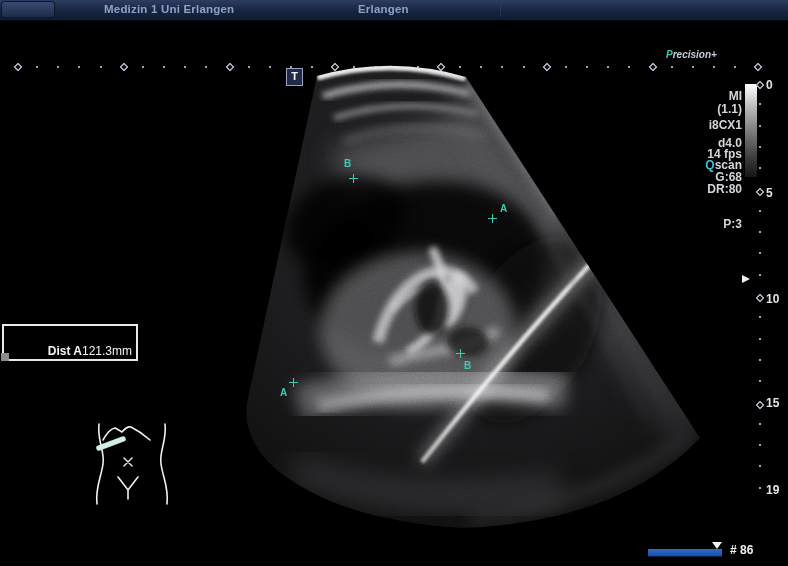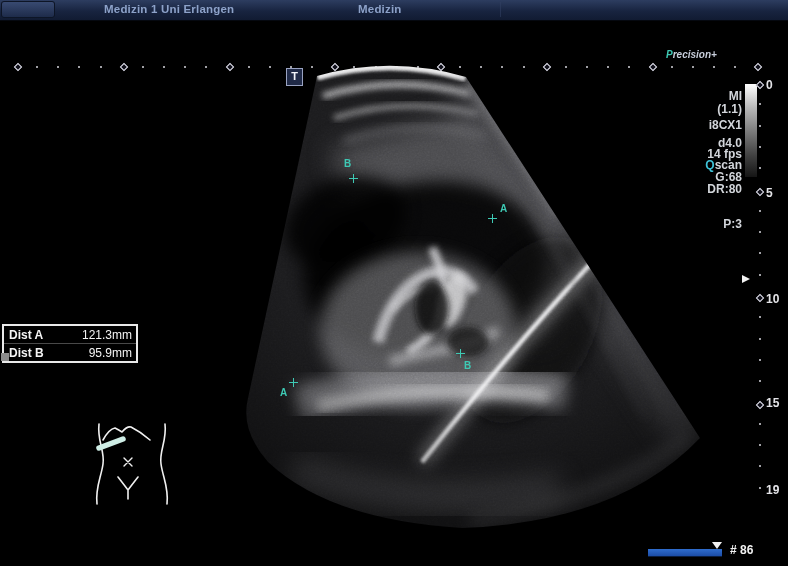--- a/index.html
+++ b/index.html
@@ -35,21 +35,21 @@
     border-top:4px solid transparent;border-bottom:4px solid transparent;border-left:8px solid #f2f2f2;}
   
   .gbar{position:absolute;left:745px;top:84px;width:12px;height:93px;
     background:linear-gradient(#ffffff,#b9b9b9 25%,#7e7e7e 50%,#3f3f3f 78%,#151515);}
   
   .tmark{position:absolute;left:286px;top:68px;width:15px;height:16px;background:#202a47;
     border:1px solid #9aa3c2;color:#f2f4fa;font-size:11px;font-weight:bold;text-align:center;line-height:15px;}
   
   .measure{position:absolute;left:2px;top:324px;width:132px;background:#000;
     border:2px solid #e9e9e9;z-index:6;}
-  .mrow{display:flex;justify-content:space-between;align-items:center;height:17px;padding:0 4px 0 5px;}
+  .mrow{display:flex;justify-content:flex-end;align-items:center;height:17px;padding:0 4px 0 5px;margin-top:16px;}
   .mrow + .mrow{border-top:1px solid #494949;}
   .mrow .ml{color:#f4f4f4;font-size:12px;font-weight:bold;}
   .mrow .mv{color:#f4f4f4;font-size:12px;font-weight:normal;}
   .mhandle{position:absolute;left:1px;top:353px;width:8px;height:8px;background:#8b8b8b;z-index:7;}
   
   .cross{position:absolute;width:9px;height:9px;z-index:5;}
   .cross::before{content:"";position:absolute;left:4px;top:0;width:1px;height:9px;background:var(--accent-cyan);}
   .cross::after{content:"";position:absolute;left:0;top:4px;width:9px;height:1px;background:var(--accent-cyan);}
   .clab{position:absolute;color:var(--accent-cyan);font-size:10px;font-weight:bold;line-height:10px;z-index:5;}
   
@@ -64,21 +64,21 @@
 </style>
 </head>
 <body>
 
 <div class="screen">
 
   <div class="titlebar">
     <div class="tb-btn"></div>
     <div class="tb-div"></div>
     <span class="tb-text tb-inst">Medizin 1 Uni Erlangen</span>
-    <span class="tb-text tb-preset">Medizin</span>
+    <span class="tb-text tb-preset">Erlangen</span>
   </div>
 
   <svg class="uslayer" width="788" height="566" viewBox="0 0 788 566">
     <defs>
       <clipPath id="fan">
         <path d="M317,76 Q391,55 466,77 L700,438 Q620,522 462,528 Q330,520 268,462 Q240,430 248,398 Z"></path>
       </clipPath>
       <filter id="f1" x="-40%" y="-40%" width="180%" height="180%">
           <feGaussianBlur stdDeviation="1.5"></feGaussianBlur>
         </filter>
@@ -231,24 +231,20 @@
   <div class="depth-num" style="top:293px">10</div>
   <div class="depth-num" style="top:397px">15</div>
   <div class="depth-num" style="top:484px">19</div>
   <div class="focus-arrow"></div>
 
   <div class="measure">
     <div class="mrow">
       <span class="ml">Dist A</span>
       <span class="mv"><span>121.3</span><span>mm</span></span>
     </div>
-    <div class="mrow">
-      <span class="ml">Dist B</span>
-      <span class="mv"><span>95.9</span><span>mm</span></span>
-    </div>
   </div>
   <div class="mhandle"></div>
 
   <div class="clab" style="left:344px;top:159px">B</div>
   <div class="cross" style="left:349px;top:174px"></div>
   <div class="clab" style="left:500px;top:204px">A</div>
   <div class="cross" style="left:488px;top:214px"></div>
   <div class="cross" style="left:456px;top:349px"></div>
   <div class="clab" style="left:464px;top:361px">B</div>
   <div class="cross" style="left:289px;top:378px"></div>

